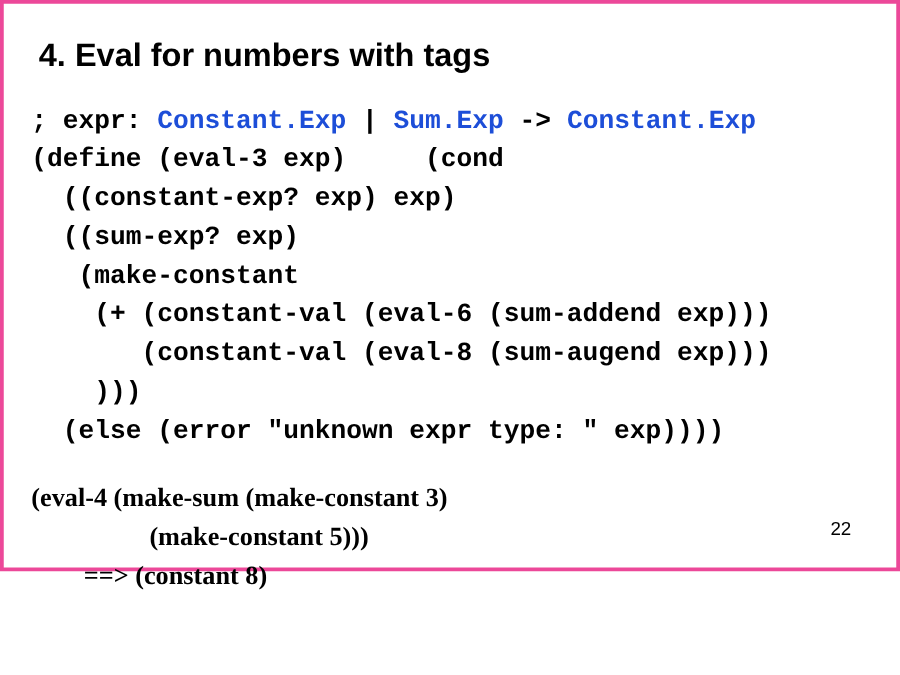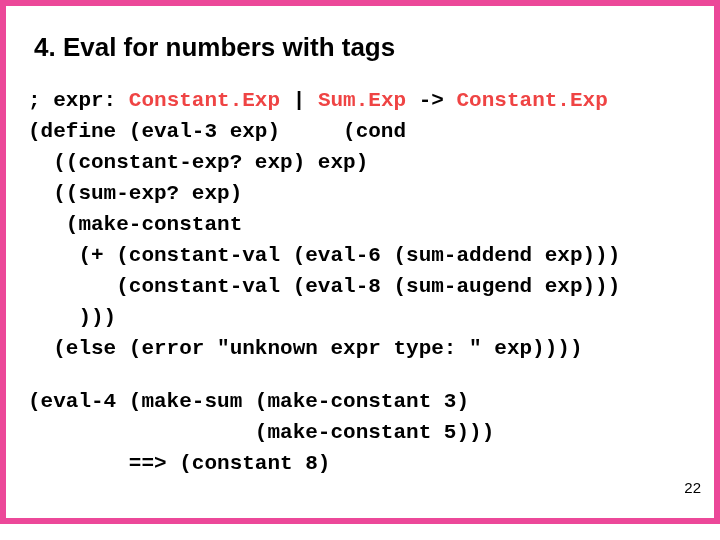--- a/index.html
+++ b/index.html
@@ -7,46 +7,46 @@
     padding: 0;
     width: 720px;
     height: 540px;
     background: #fff;
     font-family: Arial, Helvetica, sans-serif;
     position: relative;
     overflow: hidden;
   }
   .slide {
     width: 720px;
-    height: 524px;
-    border: 6px solid #ec4899;
+    height: 457px;
+    border: 3px solid #ec4899;
     box-sizing: border-box;
     position: relative;
     padding: 18px 22px 18px 22px;
   }
   .title {
     font-size: 26px;
     font-weight: bold;
     color: #000;
     margin: 8px 0 22px 6px;
   }
   .code {
     font-family: "Courier New", Courier, monospace;
     font-size: 21px;
     line-height: 31px;
     font-weight: bold;
     white-space: pre;
     color: #000;
     margin-left: 0px;
   }
-  .blue { color: #ef4444; }
-  .block2 { margin-top: 22px; }
+  .blue { color: #1d4ed8; }
+  .block2 { margin-top: 22px; font-family: Liberation Serif, serif; }
   .pagenum {
     position: absolute;
-    right: 13px;
+    right: 36px;
     bottom: 22px;
     font-size: 15px;
     font-family: Arial, Helvetica, sans-serif;
     font-weight: normal;
     color: #000;
   }
 </style>
 </head>
 <body>
 

